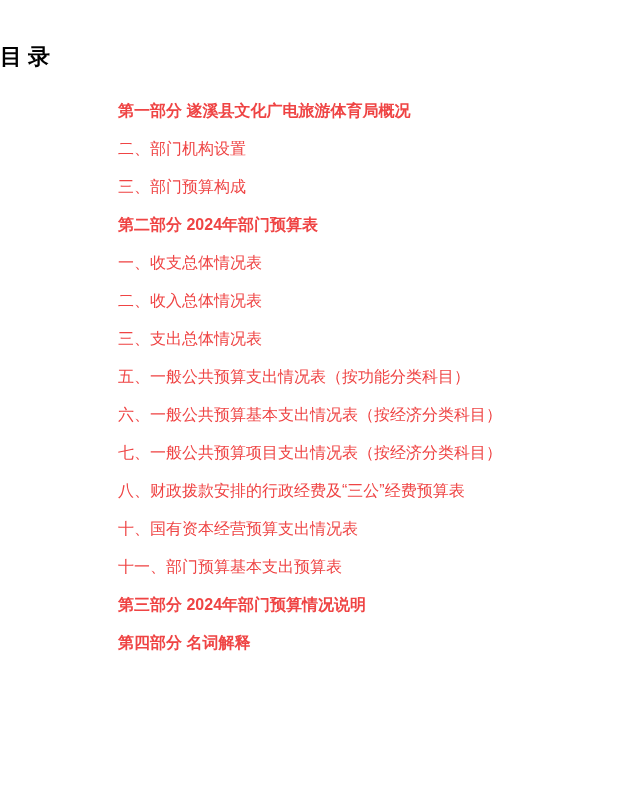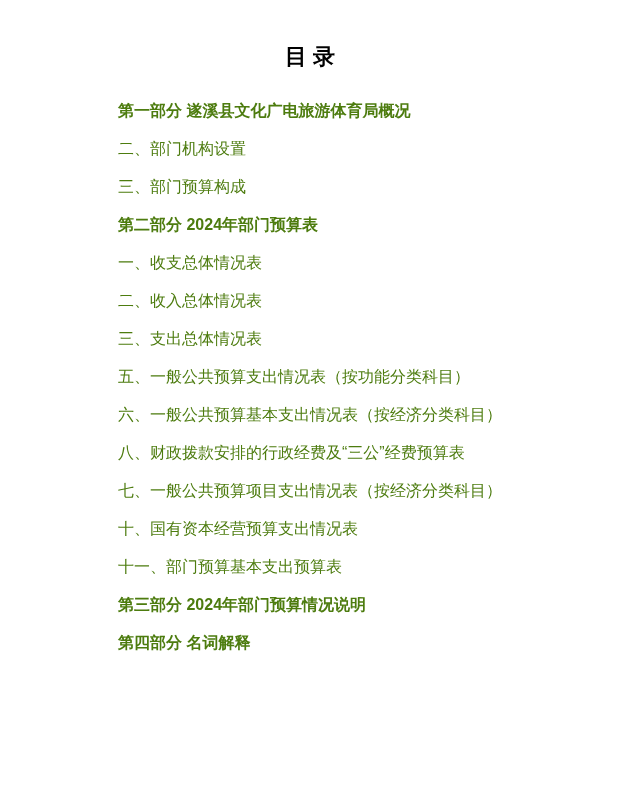--- a/index.html
+++ b/index.html
@@ -17,58 +17,57 @@
   }
   .page {
     width: 620px;
     height: 808px;
     box-sizing: border-box;
     background: #ffffff;
     padding-top: 42px;
   }
   .doc-title {
     margin: 0;
-    text-align: center;
     font-size: 22px;
     font-weight: 700;
     line-height: 30px;
     color: #000000;
   }
   .toc {
     margin-top: 20px;
     padding-left: 118px;
     padding-right: 30px;
   }
   .toc-entry {
     font-size: 16px;
     line-height: 38px;
     height: 38px;
     white-space: nowrap;
     font-weight: 400;
-    color: #4d7c0f;
+    color: #ef4444;
   }
   .toc-entry.section {
     font-weight: 700;
   }
 </style>
 </head>
 <body>
 
 <div class="page">
   <h1 class="doc-title">目  录</h1>
   <div class="toc">
       <div class="toc-entry section">第一部分 遂溪县文化广电旅游体育局概况</div>
       <div class="toc-entry">二、部门机构设置</div>
       <div class="toc-entry">三、部门预算构成</div>
       <div class="toc-entry section">第二部分 2024年部门预算表</div>
       <div class="toc-entry">一、收支总体情况表</div>
       <div class="toc-entry">二、收入总体情况表</div>
       <div class="toc-entry">三、支出总体情况表</div>
       <div class="toc-entry">五、一般公共预算支出情况表（按功能分类科目）</div>
       <div class="toc-entry">六、一般公共预算基本支出情况表（按经济分类科目）</div>
+      <div class="toc-entry">七、一般公共预算项目支出情况表（按经济分类科目）</div>
       <div class="toc-entry">八、财政拨款安排的行政经费及“三公”经费预算表</div>
-      <div class="toc-entry">七、一般公共预算项目支出情况表（按经济分类科目）</div>
       <div class="toc-entry">十、国有资本经营预算支出情况表</div>
       <div class="toc-entry">十一、部门预算基本支出预算表</div>
       <div class="toc-entry section">第三部分 2024年部门预算情况说明</div>
       <div class="toc-entry section">第四部分 名词解释</div>
     </div>
 </div>
 
 </body></html>

